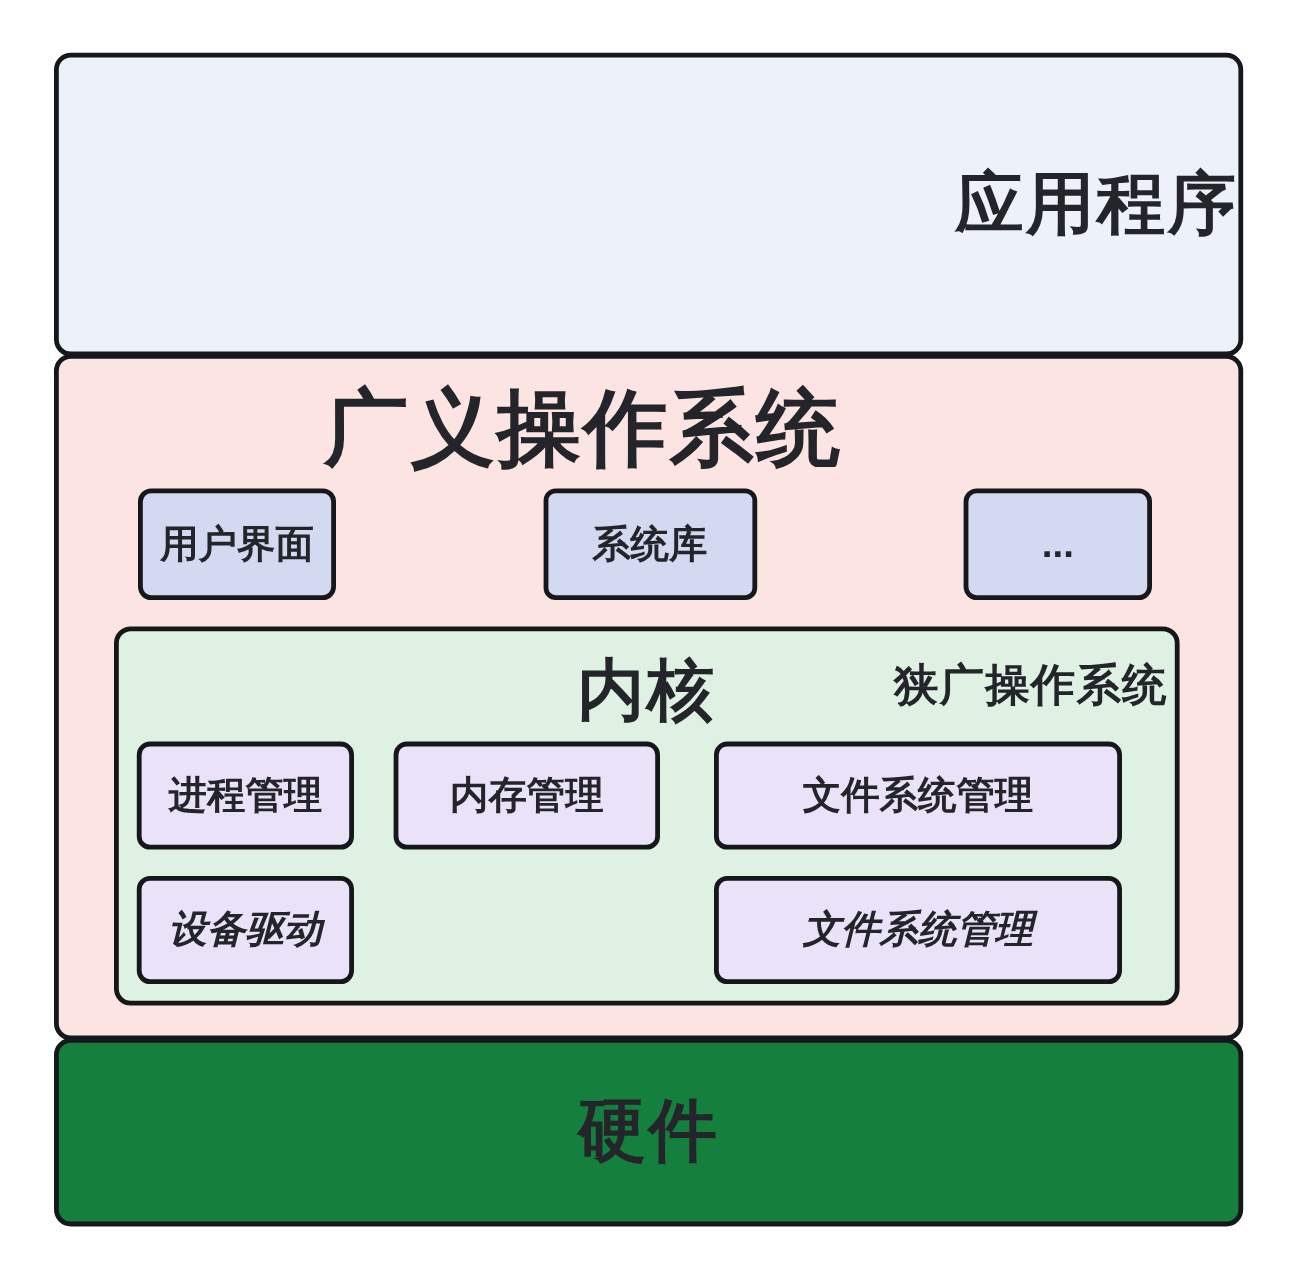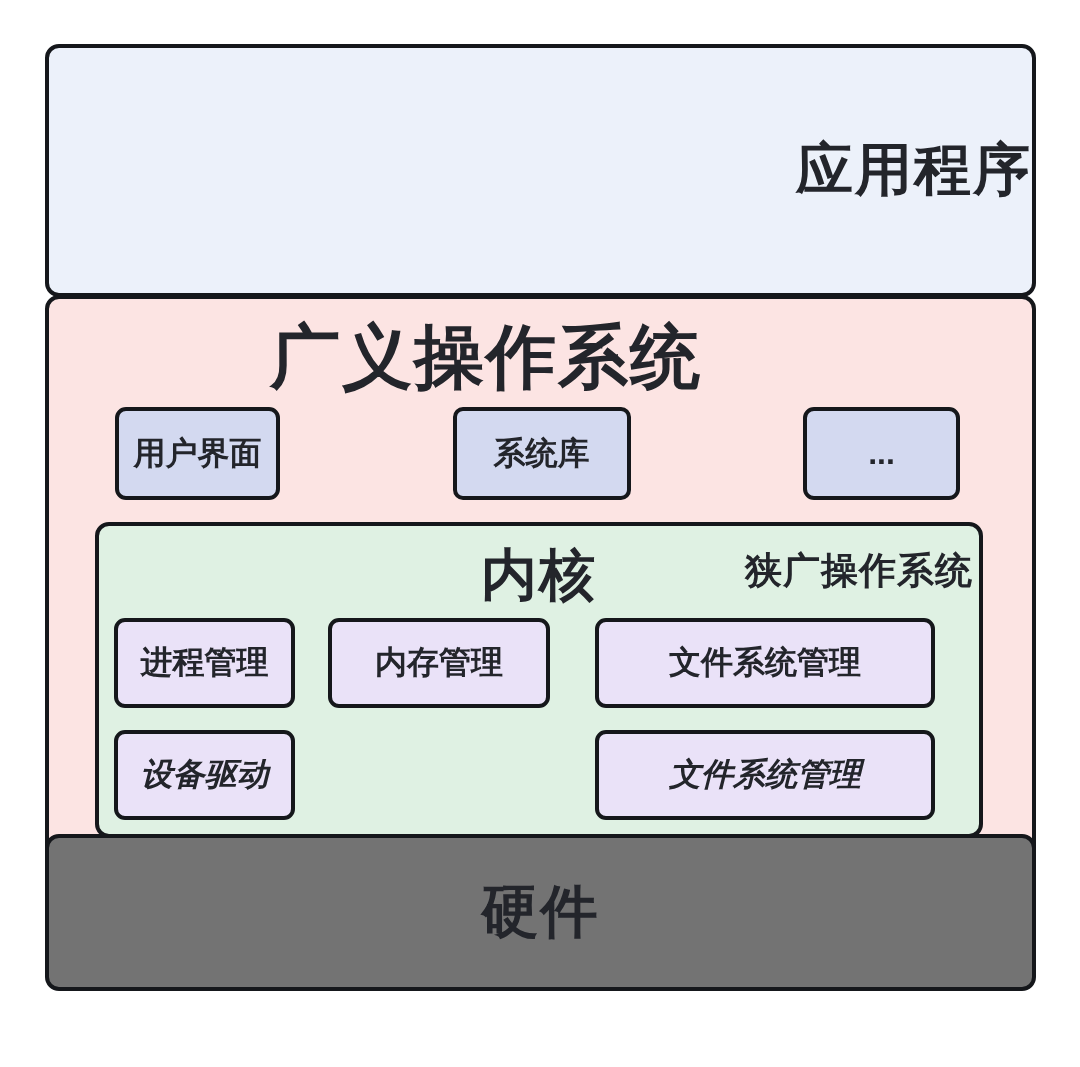--- a/index.html
+++ b/index.html
@@ -24,22 +24,22 @@
   .layer-app {
     top: 44px; height: 253px;
     background: #ECF1FA;
     display: flex; align-items: center; justify-content: flex-end;
   }
   .layer-broad {
     top: 295px; height: 572px;
     background: #FCE4E3;
   }
   .layer-hw {
-    top: 834px; height: 157px;
-    background: #737373;
+    top: 865px; height: 157px;
+    background: #15803d;
     display: flex; align-items: center; justify-content: center;
   }
   .big-label { font-size: 57px; letter-spacing: 2px; }
   .broad-title {
     position: absolute; left: 221px; top: 12px;
     font-size: 70px; letter-spacing: 2px;
   }
   .comp-row {
     position: absolute; left: 66px; right: 72px; top: 108px;
     display: flex; justify-content: space-between; gap: 16px;

